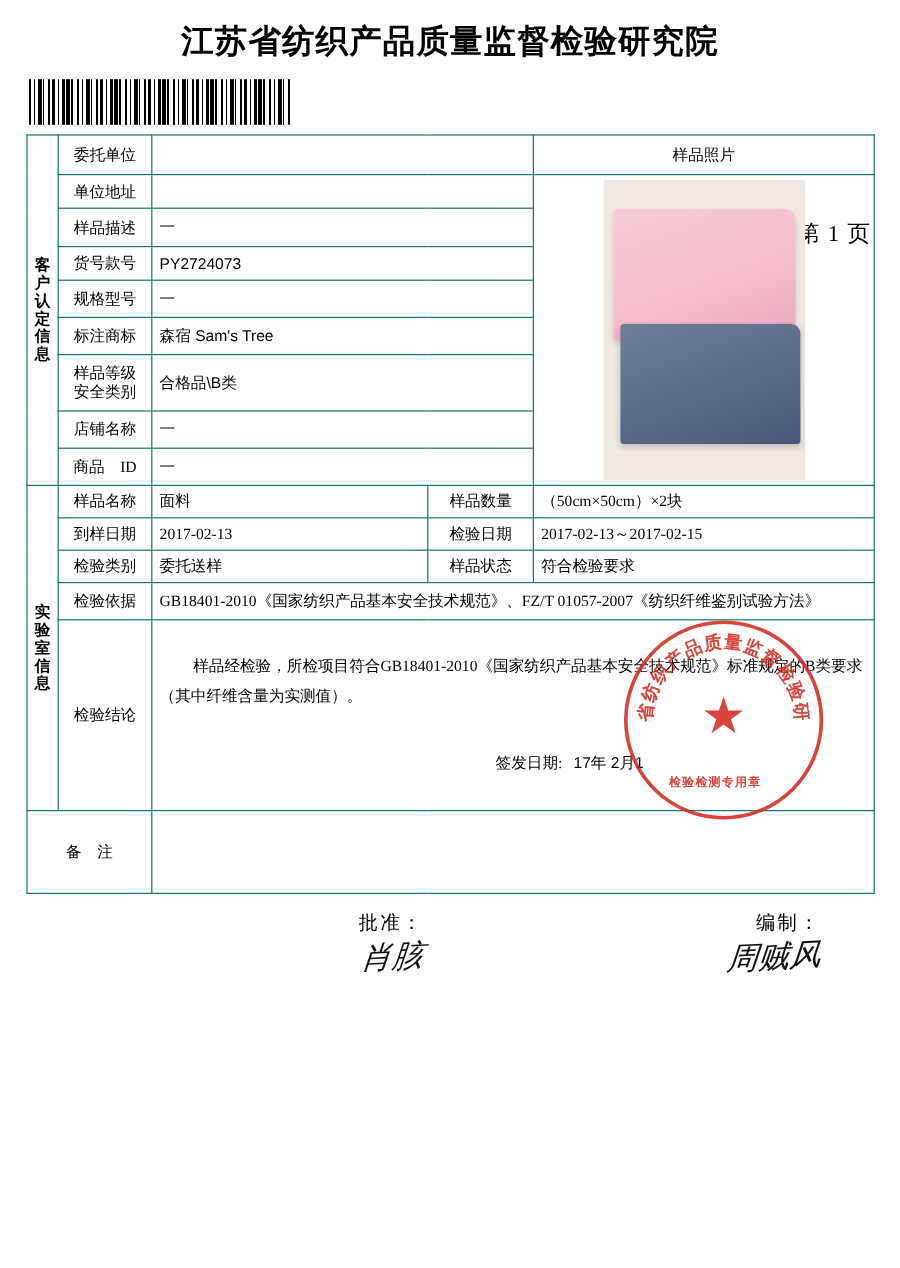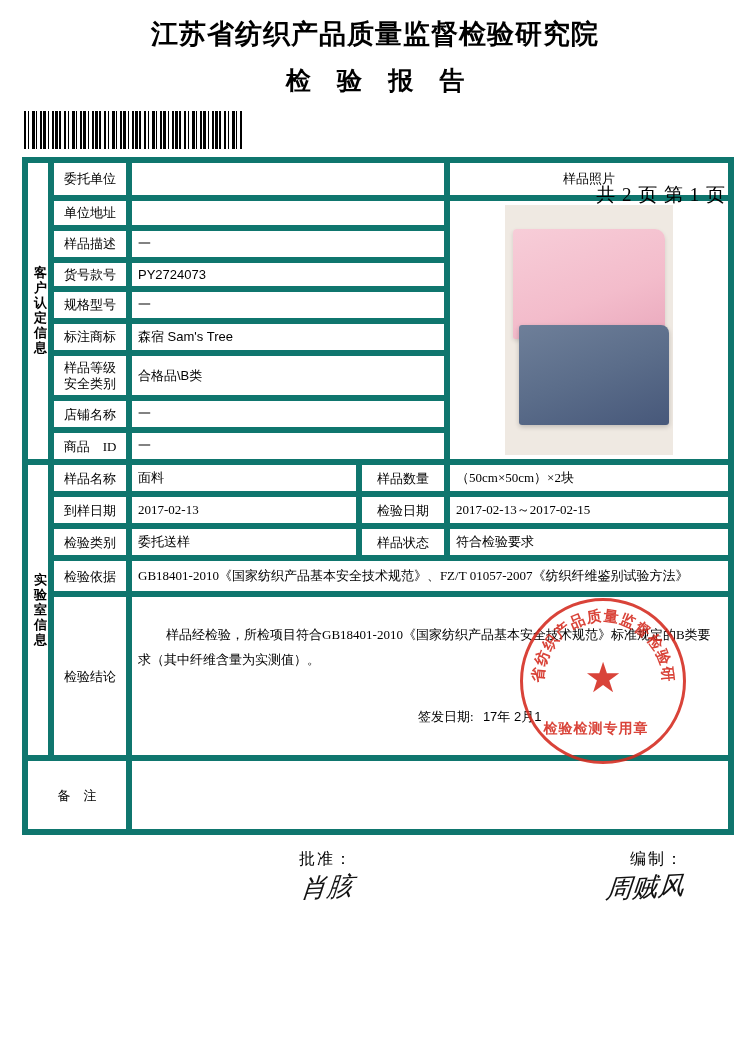--- a/index.html
+++ b/index.html
@@ -74,21 +74,21 @@
     font-size: 19px;
     letter-spacing: 1px;
   }
   table.report {
     width: 706px;
     border-collapse: collapse;
     margin-top: 8px;
     table-layout: fixed;
   }
   table.report td {
-    border: 6px solid #0f766e;
+    border: 1px solid #0f766e;
     font-size: 13px;
     padding: 4px 6px;
     vertical-align: middle;
   }
   .side-label {
     width: 26px;
     text-align: center;
     font-size: 14px;
     font-weight: bold;
     line-height: 1.15;
@@ -205,21 +205,21 @@
     font-weight: bold;
     fill: #d42a1e;
     letter-spacing: 1px;
     font-family: "Liberation Serif", serif;
   }
   .stamp .bottom-text {
     position: absolute;
     left: 0; right: 14px;
     bottom: 18px;
     text-align: center;
-    font-size: 14px;
+    font-size: 10px;
     font-weight: bold;
     letter-spacing: 1px;
   }
   .remark-cell {
     height: 60px;
   }
   .footer {
     width: 706px;
     margin: 14px auto 0 auto;
     display: flex;
@@ -243,21 +243,20 @@
     color: #111;
   }
   .footer-label { letter-spacing: 2px; }
 </style>
 </head>
 <body>
 
 <div class="page">
 
   <div class="title-main">江苏省纺织产品质量监督检验研究院</div>
-  <div class="title-sub">检 验 报 告</div>
 
   <div class="barcode-block">
     <div class="barcode"></div>
   </div>
 
   <div class="page-count">共 2 页  第 1 页</div>
 
   <table class="report">
     <colgroup>
       <col style="width:26px">

